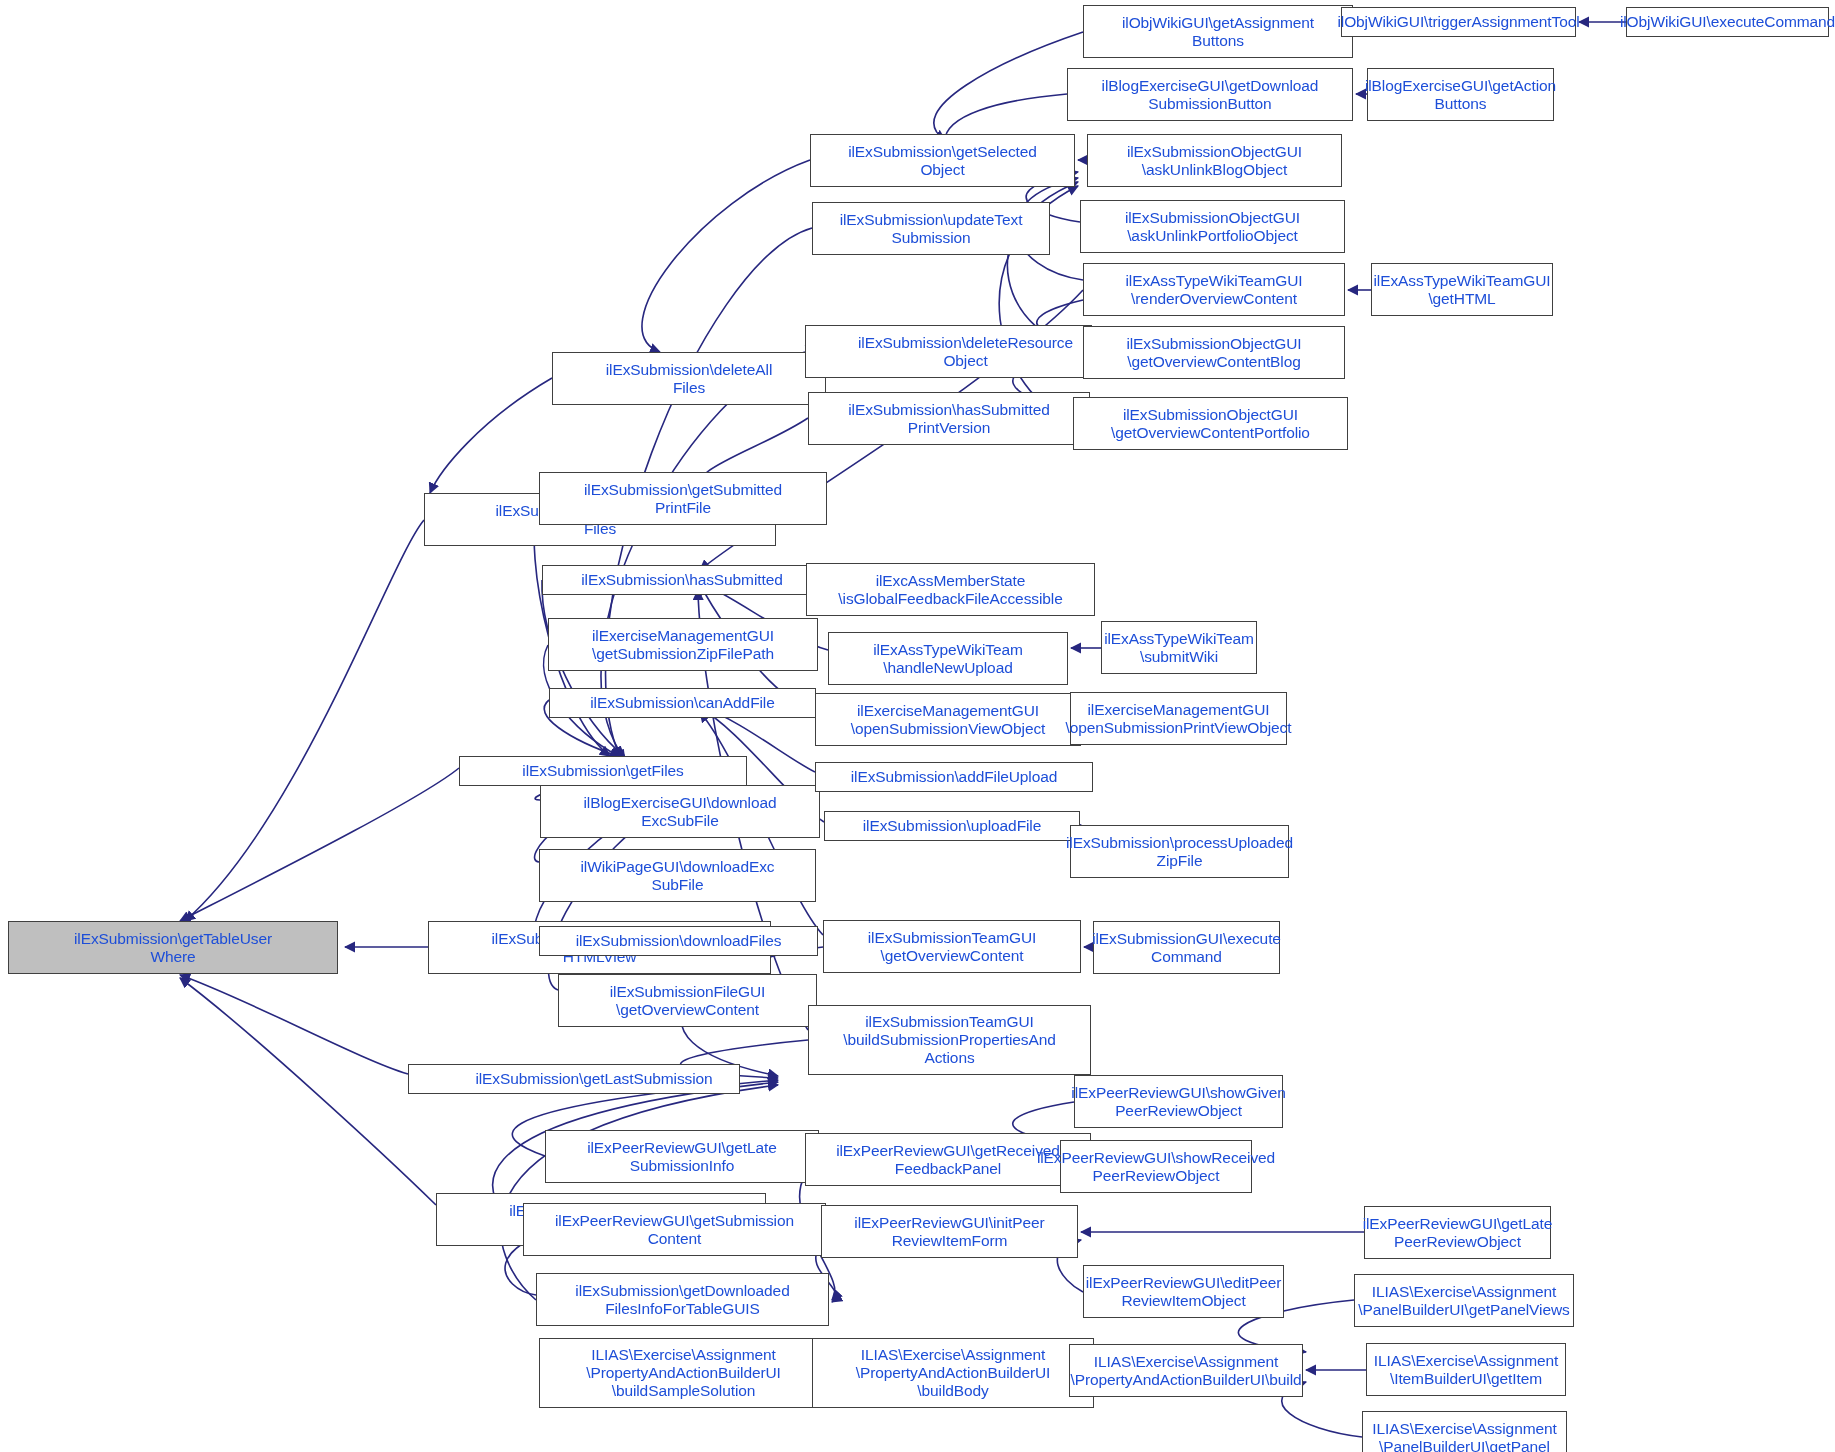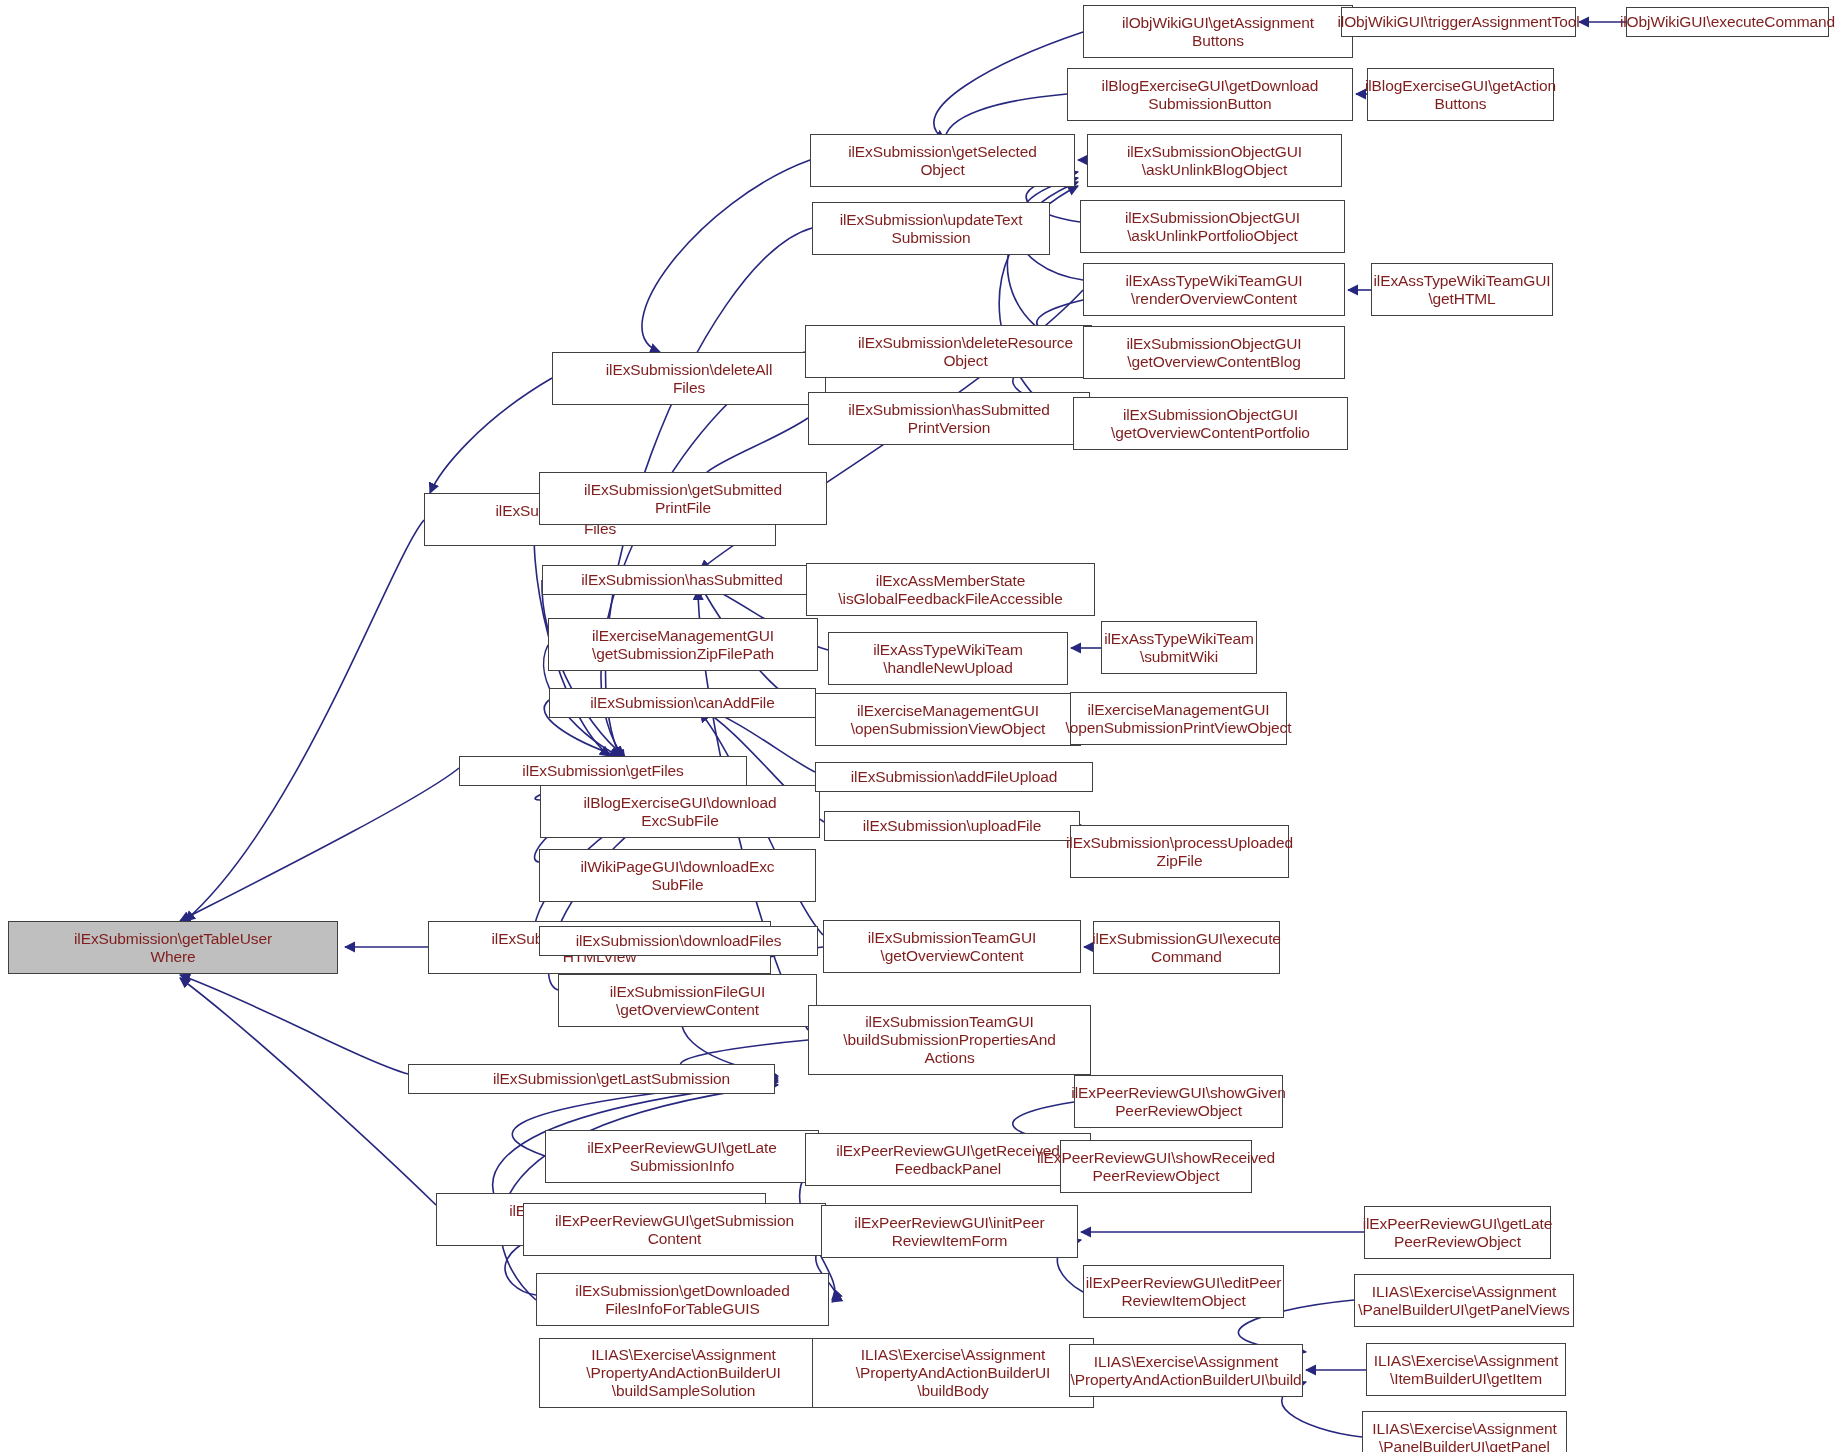--- a/index.html
+++ b/index.html
@@ -20,21 +20,21 @@
     top: 0; left: 0;
     width: 1835px;
     height: 1452px;
     pointer-events: none;
   }
   .node {
     position: absolute;
     box-sizing: border-box;
     border: 1px solid #404040;
     background: #ffffff;
-    color: #7f1d1d;
+    color: #1d4ed8;
     font-size: 15.5px;
     line-height: 1.16;
     display: flex;
     align-items: center;
     justify-content: center;
     text-align: center;
     padding: 1px 4px;
     white-space: pre-line;
     letter-spacing: -0.1px;
   }
@@ -121,21 +121,21 @@
       </g>
   </svg>
   <div id="nodes">
       <div class="node root" style="left: 8px; top: 921px; width: 330px; height: 53px;">ilExSubmission\getTableUser
 Where</div>
       <div class="node" style="left: 428px; top: 921px; width: 343px; height: 53px;">ilExSubmission\getLastOpening
 HTMLView</div>
       <div class="node" style="left: 424px; top: 493px; width: 352px; height: 53px;">ilExSubmission\deleteSelected
 Files</div>
       <div class="node" style="left: 459px; top: 756px; width: 288px; height: 30px;">ilExSubmission\getFiles</div>
-      <div class="node" style="left: 408px; top: 1064px; width: 367px; height: 30px; padding-left: 44px;">ilExSubmission\getLastSubmission</div>
+      <div class="node" style="left: 408px; top: 1064px; width: 332px; height: 30px; padding-left: 44px;">ilExSubmission\getLastSubmission</div>
       <div class="node" style="left: 436px; top: 1193px; width: 330px; height: 53px;">ilExSubmission\lookupNew
 Files</div>
       <div class="node" style="left: 552px; top: 352px; width: 274px; height: 53px;">ilExSubmission\deleteAll
 Files</div>
       <div class="node" style="left: 539px; top: 472px; width: 288px; height: 53px;">ilExSubmission\getSubmitted
 PrintFile</div>
       <div class="node" style="left: 542px; top: 565px; width: 280px; height: 30px;">ilExSubmission\hasSubmitted</div>
       <div class="node" style="left: 548px; top: 618px; width: 270px; height: 53px;">ilExerciseManagementGUI
 \getSubmissionZipFilePath</div>
       <div class="node" style="left: 549px; top: 688px; width: 267px; height: 30px;">ilExSubmission\canAddFile</div>

